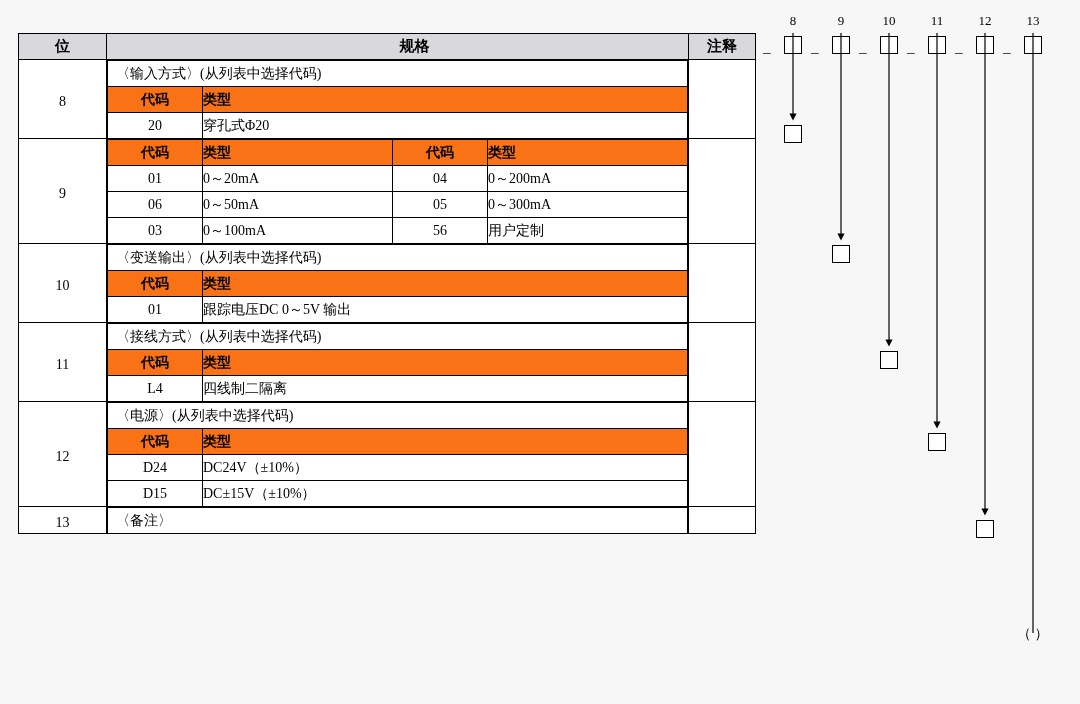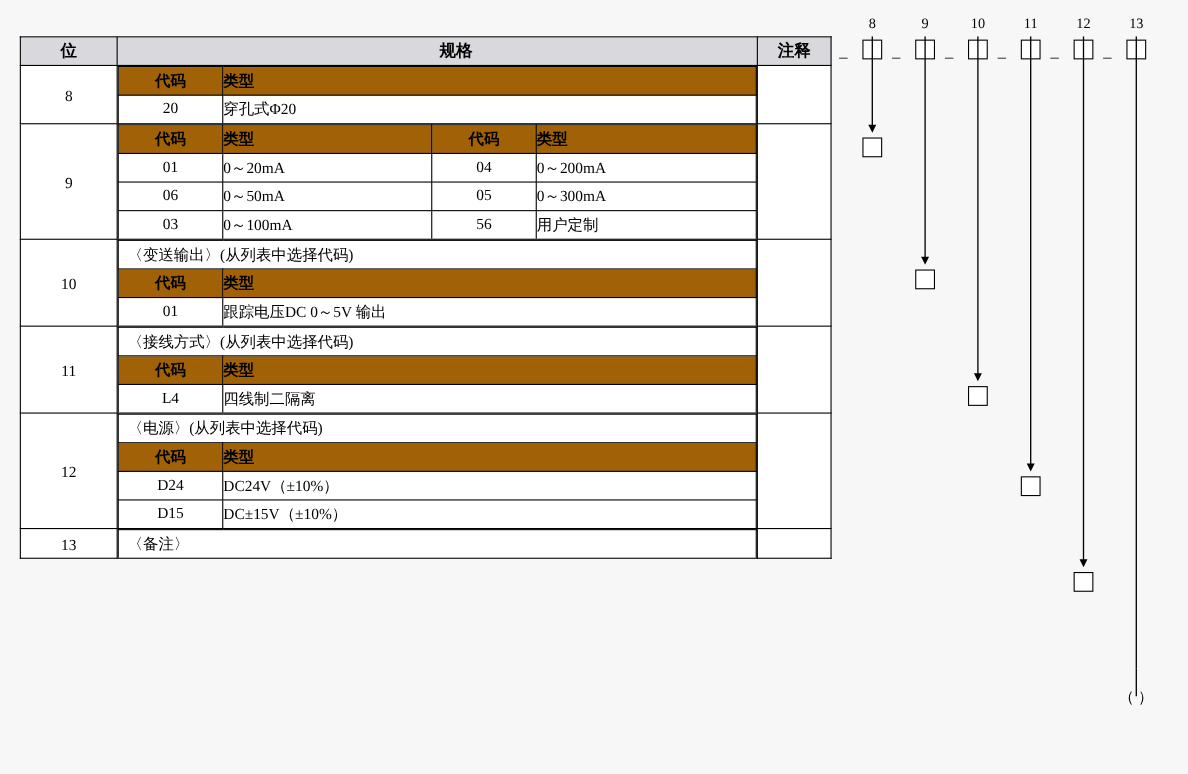--- a/index.html
+++ b/index.html
@@ -106,21 +106,21 @@
     border-bottom: 1px solid #000;
     height: 25px;
     font-size: 14px;
     padding: 0 4px 0 8px;
     background: #fff;
   }
   .nested tr:last-child td {
     border-bottom: 0;
   }
   .nested tr.sub-head td {
-    background: #a16207;
+    background: #f97316;
     font-weight: bold;
   }
   .nested td.c-code {
     text-align: center;
   }
   .nested .desc-row td {
     padding-left: 8px;
   }
   .note-cell { background: #fff; }
 
@@ -206,20 +206,23 @@
 
       <tr>
         <td class="pos-cell">8</td>
         <td>
           <table class="nested">
             <colgroup>
                 <col style="width:95px">
                 <col style="width:485px">
               </colgroup>
             <tbody>
+              <tr class="desc-row">
+                <td colspan="2">〈输入方式〉(从列表中选择代码)</td>
+              </tr>
               <tr class="sub-head">
                 <td class="c-code">代码</td>
                 <td>类型</td>
               </tr>
               <tr>
                 <td class="c-code">20</td>
                 <td>穿孔式Φ20</td>
               </tr>
             </tbody>
           </table>

